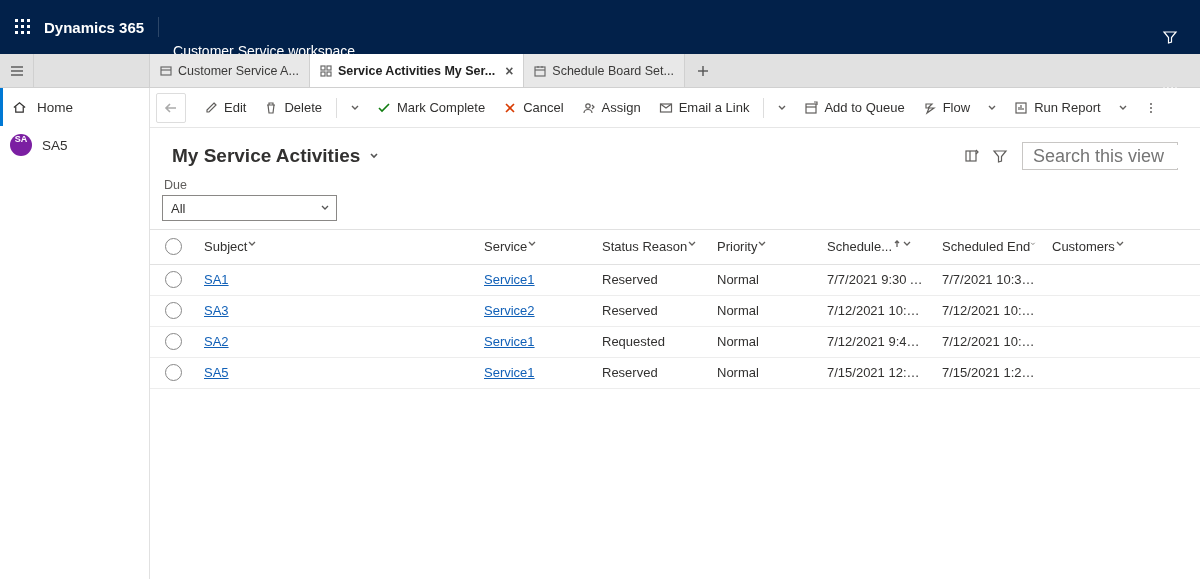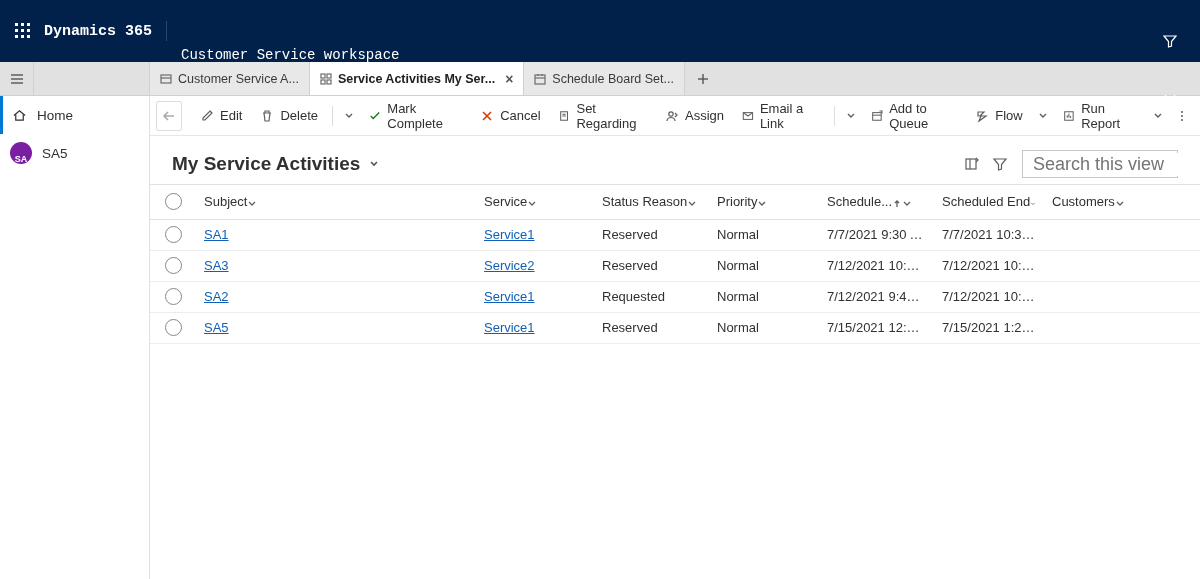--- a/index.html
+++ b/index.html
@@ -1,20 +1,20 @@
 <!DOCTYPE html>
 <html><head>
 <meta charset="utf-8">
 <style>
   * { box-sizing: border-box; }
   html, body { margin:0; padding:0; font-family: "Segoe UI", Arial, sans-serif; font-size:13px; color:#323130; background:#fff; height:100%; }
   svg { display:block; }
 
   
-  .topbar { display:flex; align-items:center; height:62px; background:#02214a; color:#fff; padding:0 10px;font-family:Liberation Mono, monospace; }
+  .topbar { display:flex; align-items:center; height:54px; background:#02214a; color:#fff; padding:0 10px; }
   .waffle { width:18px; height:18px; margin:0 12px 0 4px; cursor:pointer; }
   .brand { font-weight:600; font-size:15px; margin-right:14px; }
   .brand-divider { width:1px; height:20px; background:#2c4668; margin-right:14px; }
   .app-title { font-size:14px;margin-top:48px; }
   .top-spacer { flex:1; }
   .top-icons { display:flex; gap:4px; align-items:center;flex-direction:column; }
   .top-icon-btn { width:40px; height:46px; display:flex; align-items:center; justify-content:center; cursor:pointer; }
   .avatar-circle { width:26px; height:26px; border:1px solid #fff; border-radius:50%; display:flex; align-items:center; justify-content:center; font-size:10px; letter-spacing:0.5px; margin-left:6px; cursor:pointer;}
 
   
@@ -26,21 +26,21 @@
   .tab .closex { margin-left:4px; color:#555; font-size:14px; }
   .tab .tabicon { color:#6b6b6b; }
   .tab-plus { width:36px; display:flex; align-items:center; justify-content:center; cursor:pointer; color:#555;}
   .tab-fill { flex:1; background:#e1e1e1; }
 
   
   .body { display:flex; height:calc(100% - 46px - 34px); }
   .sidebar { width:150px; border-right:1px solid #e1e1e1; display:flex; flex-direction:column; }
   .side-item { display:flex; align-items:center; gap:10px; height:38px; padding:0 10px; cursor:pointer; font-size:13.5px; color:#323130;}
   .side-item.home { border-left:3px solid #0078d4; padding-left:9px;}
-  .side-badge { width:22px; height:22px; border-radius:50%; background:#7b1fa2; color:#fff; font-size:9px; font-weight:600; display:flex; align-items:flex-end; justify-content:center; }
+  .side-badge { width:22px; height:22px; border-radius:50%; background:#7b1fa2; color:#fff; font-size:9px; font-weight:600; display:flex; align-items:flex-start; justify-content:center; }
 
   .content { flex:1; display:flex; flex-direction:column; min-width:0; }
 
   
   .commandbar { display:flex; align-items:center; height:40px; border-bottom:1px solid #e6e6e6; padding:0 6px; gap:2px; }
   .back-btn { width:30px; height:30px; border:1px solid #ddd; border-radius:2px; display:flex; align-items:center; justify-content:center; color:#888; cursor:pointer; margin-right:8px;}
   .cmd { display:flex; align-items:center; gap:6px; height:30px; padding:0 8px; font-size:13px; color:#323130; cursor:pointer; border-radius:2px; }
   .cmd svg { color:#605e5c; }
   .cmd.success svg { color:#107c10; }
   .cmd.danger svg { color:#d83b01; }
@@ -59,21 +59,21 @@
 
   .filterrow { padding:2px 12px 8px 12px; }
   .filterlabel { font-size:12.5px; color:#605e5c; margin:0 0 3px 2px; }
   .dropdown { width:175px; height:26px; border:1px solid #8a8886; display:flex; align-items:center; justify-content:space-between; padding:0 6px 0 8px; font-size:13px; cursor:pointer; }
 
   
   .grid { flex:1; overflow:auto; border-top:1px solid #e1e1e1; }
   table { border-collapse:collapse; width:100%; table-layout:fixed; }
   th, td { text-align:left; padding:0 8px; font-size:13px; white-space:nowrap; overflow:hidden; text-overflow:ellipsis; }
   th { height:34px; border-bottom:1px solid #e1e1e1; font-weight:400; color:#323130; background:#fff; position:sticky; top:0; }
-  th .col-head { display:flex; align-items:flex-end; gap:0; cursor:pointer; }
+  th .col-head { display:flex; align-items:flex-start; gap:0; cursor:pointer; }
   th.sel, td.sel { width:46px; text-align:center; }
   td { height:31px; border-bottom:1px solid #ededed;margin-top:37px; }
   .rowcircle { width:17px; height:17px; border:1.5px solid #888; border-radius:50%; display:inline-block; vertical-align:middle; cursor:pointer;}
   .link { color:#1160b7; text-decoration:underline; cursor:pointer; }
   .sorticon { color:#605e5c; }
   col.c-subject { width:280px; }
   col.c-service { width:118px; }
   col.c-status  { width:115px; }
   col.c-priority{ width:110px; }
   col.c-start   { width:115px; }
@@ -250,27 +250,20 @@
         </div>
 
       <div class="cmd danger">
           <svg width="14" height="14" viewBox="0 0 14 14" fill="none" stroke="currentColor" stroke-width="1.6">
             <line x1="3" y1="3" x2="11" y2="11"></line>
             <line x1="11" y1="3" x2="3" y2="11"></line>
           </svg>
           <span>Cancel</span>
         </div>
 
-      <div class="cmd">
-          <svg width="14" height="14" viewBox="0 0 14 14" fill="none" stroke="currentColor" stroke-width="1.2">
-            <rect x="2" y="2" width="8" height="10"></rect>
-            <path d="M4 5h4M4 7h4"></path>
-          </svg>
-          <span>Set Regarding</span>
-        </div>
 
       <div class="cmd">
           <svg width="14" height="14" viewBox="0 0 14 14" fill="none" stroke="currentColor" stroke-width="1.2">
             <circle cx="6" cy="5" r="2.2"></circle>
             <path d="M2 12c0-2 2-3.5 4-3.5S10 10 10 12"></path>
             <path d="M10 4l2 2-2 2"></path>
           </svg>
           <span>Assign</span>
         </div>
 
@@ -357,20 +350,29 @@
         <input placeholder="Search this view" style="">
         <span class="sicon">
             <svg width="14" height="14" viewBox="0 0 16 16" fill="none" stroke="currentColor" stroke-width="1.4">
               <circle cx="7" cy="7" r="5"></circle>
               <line x1="11" y1="11" x2="15" y2="15"></line>
             </svg>
           </span>
       </div>
     </div>
 
+    <div class="filterrow">
+      <div class="filterlabel">Due</div>
+      <div class="dropdown">
+        <span>All</span>
+        <svg width="10" height="10" viewBox="0 0 10 10" fill="none" stroke="#555" stroke-width="1.3">
+            <path d="M2 3l3 3 3-3"></path>
+          </svg>
+      </div>
+    </div>
 
     <div class="grid">
       <table>
         <colgroup>
           <col style="width:46px">
           <col class="c-subject">
             <col class="c-service">
             <col class="c-status">
             <col class="c-priority">
             <col class="c-start">

